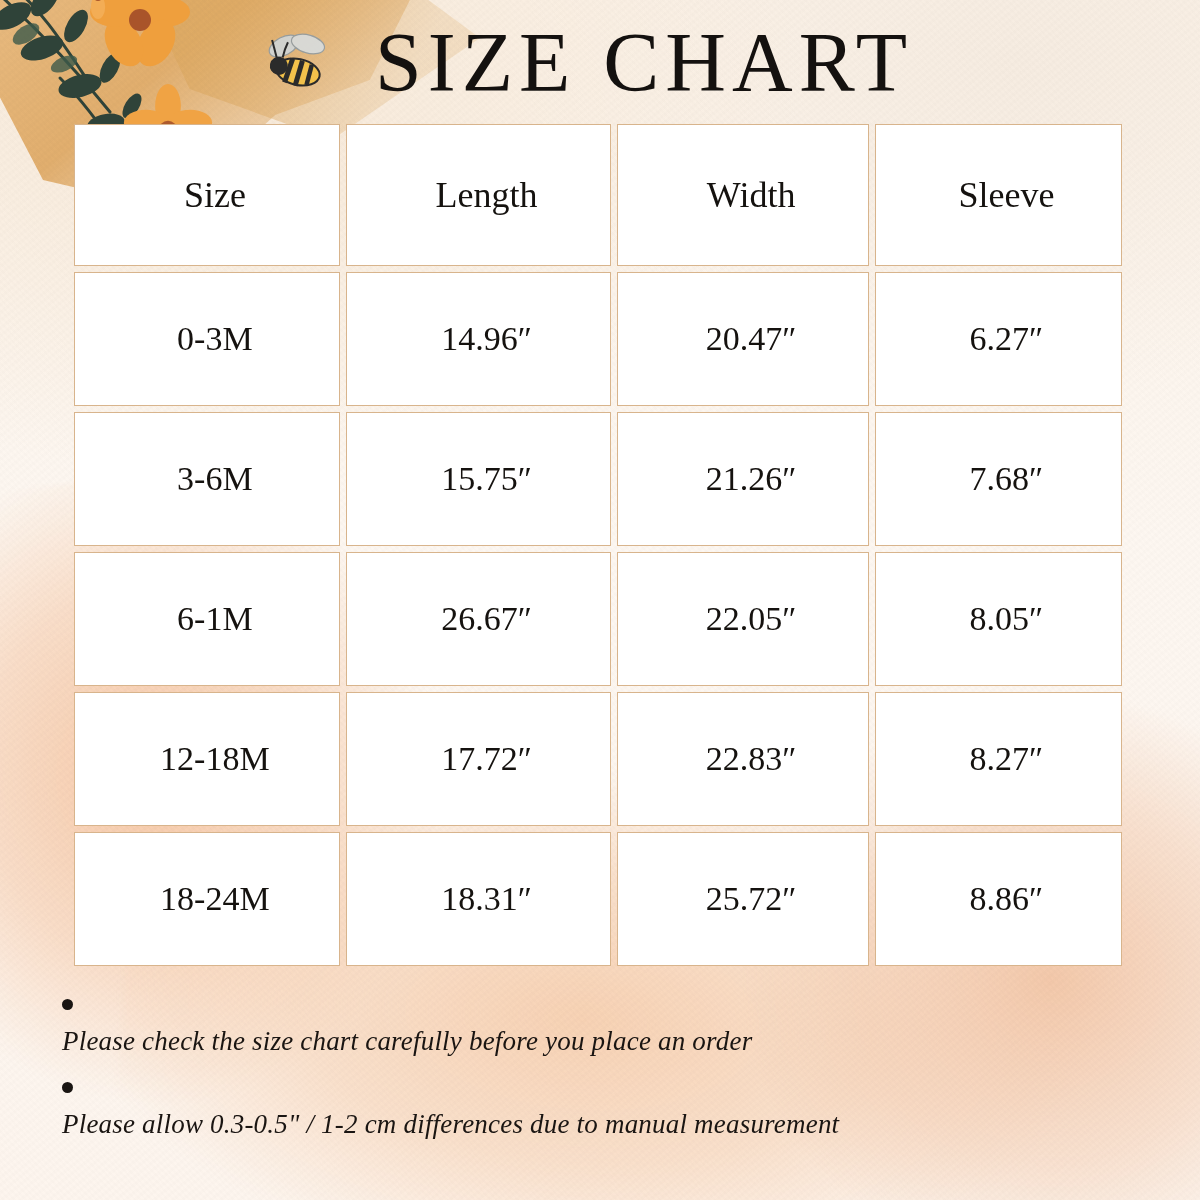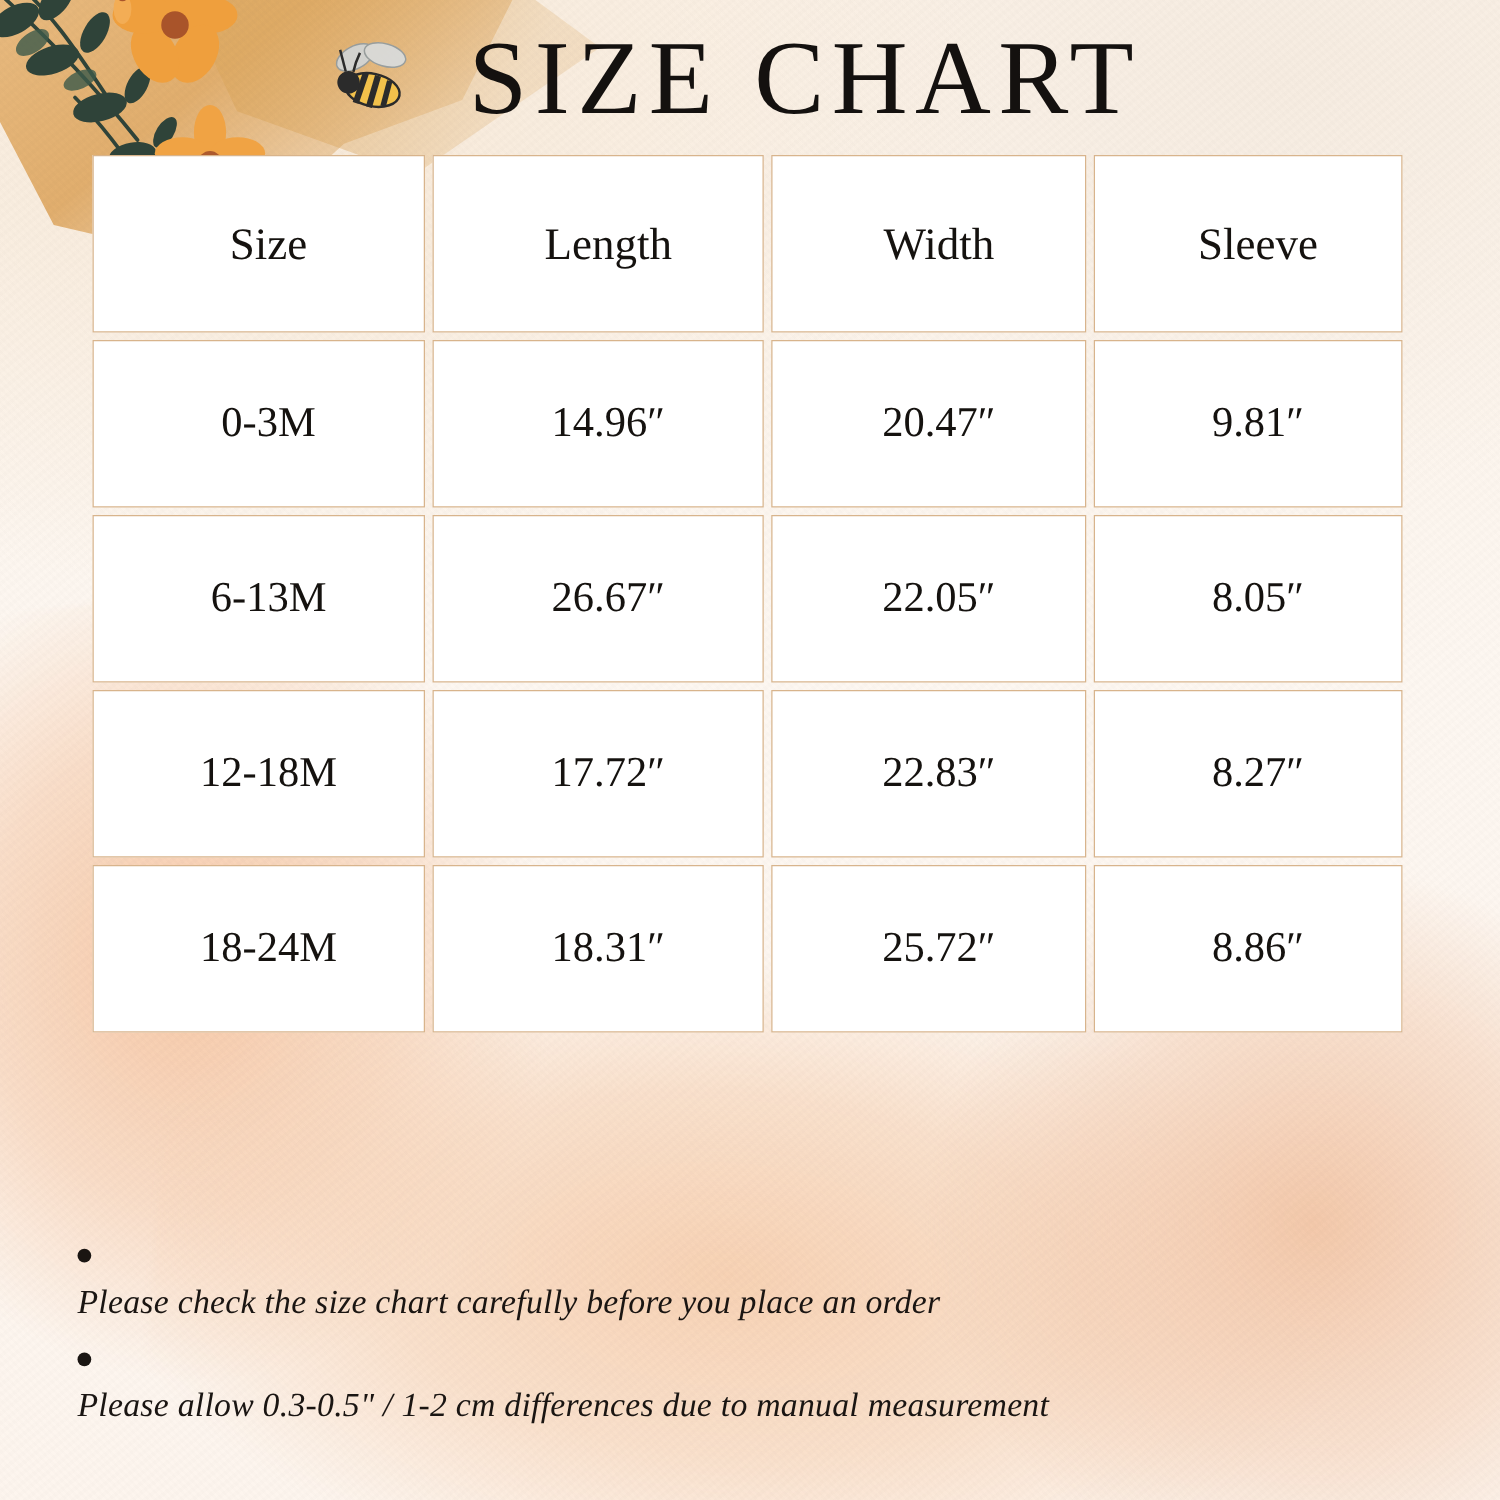--- a/index.html
+++ b/index.html
@@ -232,24 +232,30 @@
       <tr>
         <td class="col-size">Size</td>
         <td class="col-length">Length</td>
         <td class="col-width">Width</td>
         <td class="col-sleeve">Sleeve</td>
       </tr>
       <tr>
         <td class="col-size">0-3M</td>
         <td class="col-length">14.96″</td>
         <td class="col-width">20.47″</td>
-        <td class="col-sleeve">9.81″</td>
-      </tr>
-      <tr>
-        <td class="col-size">6-13M</td>
+        <td class="col-sleeve">6.27″</td>
+      </tr>
+      <tr>
+        <td class="col-size">3-6M</td>
+        <td class="col-length">15.75″</td>
+        <td class="col-width">21.26″</td>
+        <td class="col-sleeve">7.68″</td>
+      </tr>
+      <tr>
+        <td class="col-size">6-1M</td>
         <td class="col-length">26.67″</td>
         <td class="col-width">22.05″</td>
         <td class="col-sleeve">8.05″</td>
       </tr>
       <tr>
         <td class="col-size">12-18M</td>
         <td class="col-length">17.72″</td>
         <td class="col-width">22.83″</td>
         <td class="col-sleeve">8.27″</td>
       </tr>

